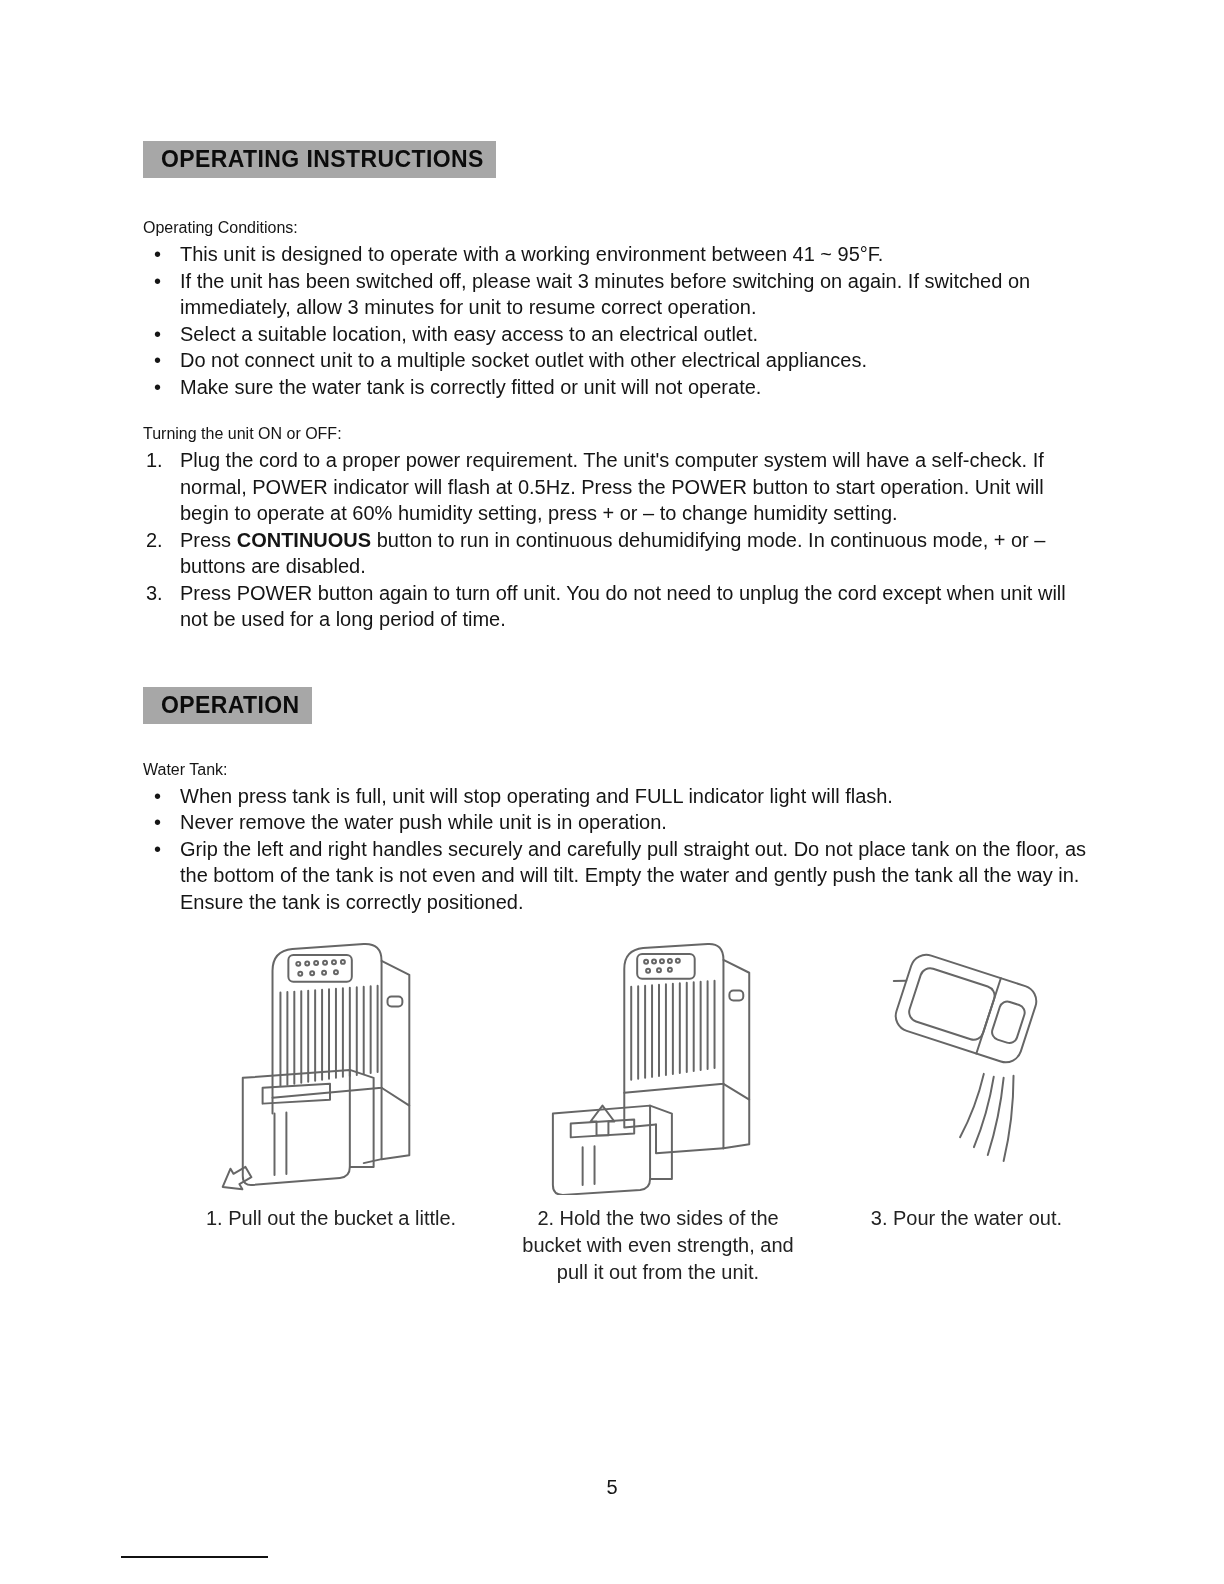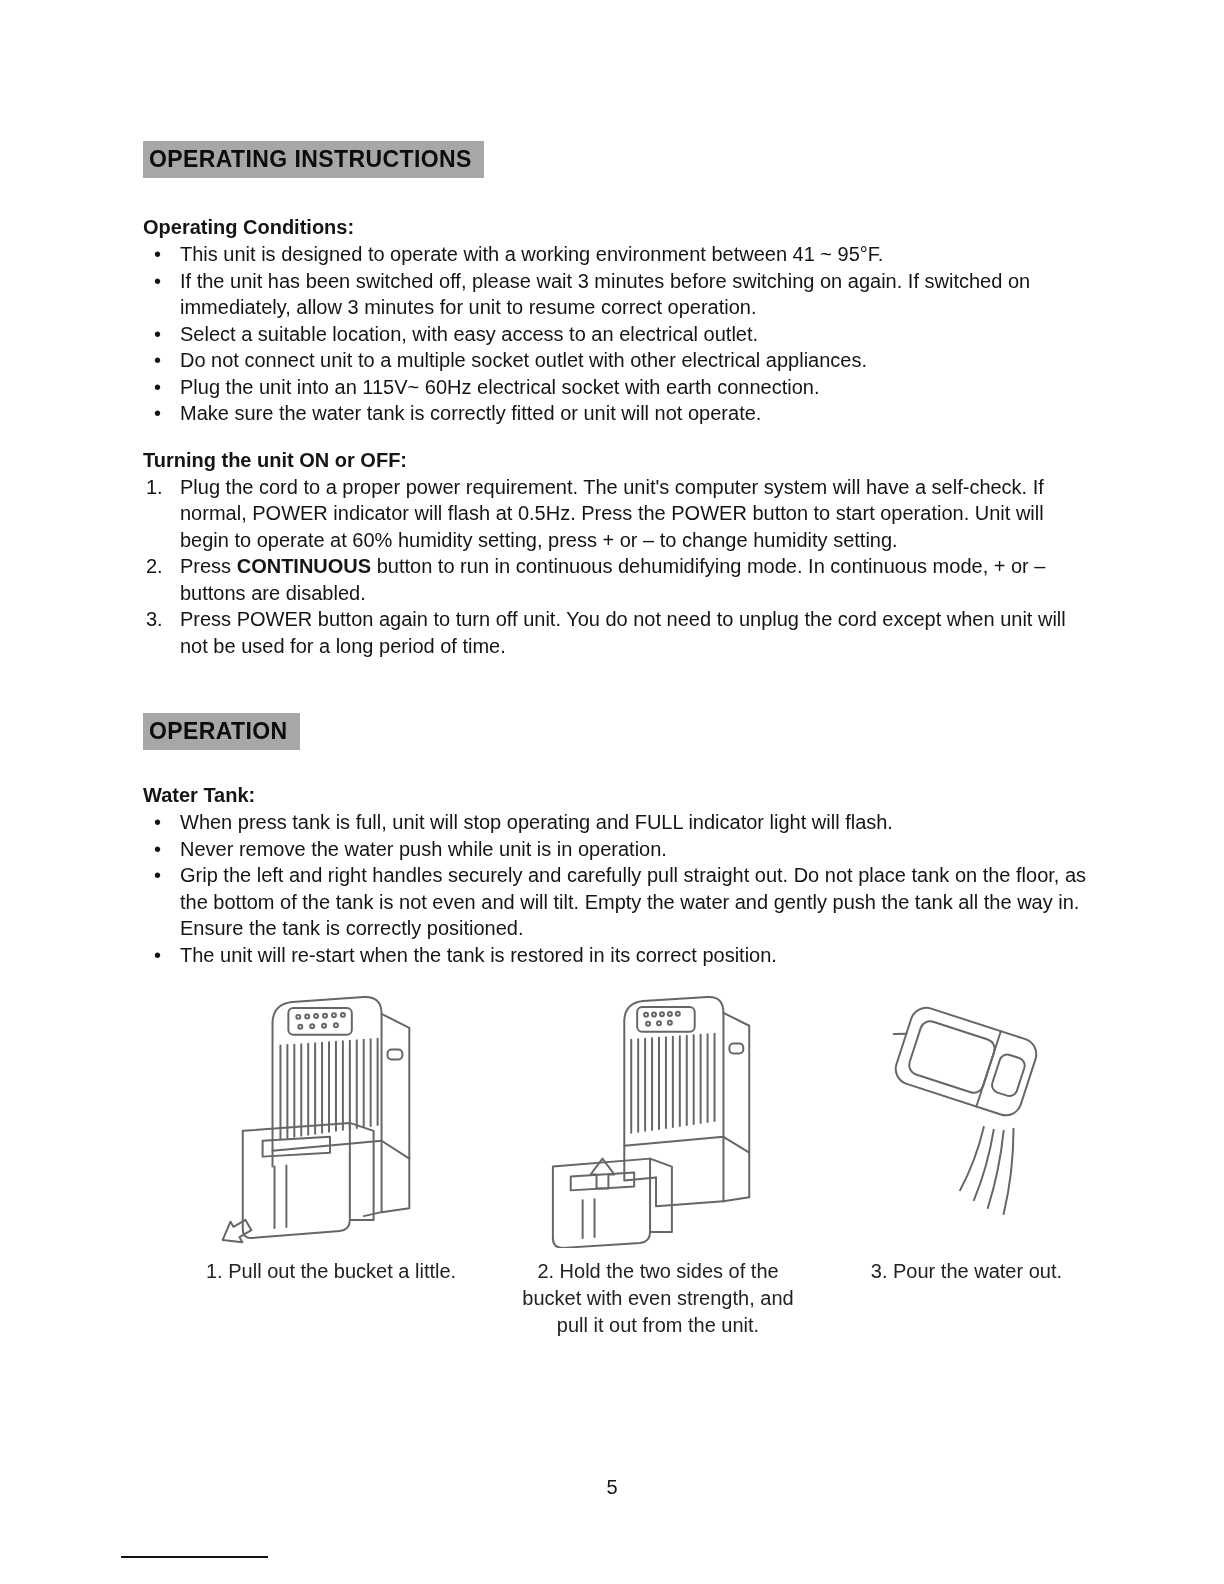--- a/index.html
+++ b/index.html
@@ -9,25 +9,25 @@
     font-family:"Liberation Sans", sans-serif;
     color:var(--text, #151515);
   }
   .page { padding:141px 128px 0 143px; }
 
   .hl-wrap { margin:0 0 36px 0; }
   .hl-heading {
     display:inline-block;
     background:var(--heading-highlight, #a7a7a7);
     color:#0c0c0c; font-weight:bold; font-size:23px; line-height:30px;
-    letter-spacing:0.4px; padding:3px 12px 4px 6px;
+    letter-spacing:0.4px; padding:3px 12px 4px 18px;
   }
   .hl-wrap.second { margin-top:54px; margin-bottom:32px; }
 
-  .sub { font-size:20px; font-weight:bold; line-height:27px; }
+  .sub { font-size:16px; font-weight:normal; line-height:27px; }
 
   ul.bullets { list-style:none; }
   ul.bullets li {
     position:relative; padding-left:37px;
     font-size:20px; line-height:26.5px;
   }
   ul.bullets li::before {
     content:"\2022"; position:absolute; left:11px; top:0;
   }
 
@@ -71,21 +71,20 @@
   <div class="hl-wrap">
     <span class="hl-heading">OPERATING INSTRUCTIONS</span>
   </div>
 
   <div class="sub">Operating Conditions:</div>
   <ul class="bullets">
     <li>This unit is designed to operate with a working environment between 41 ~ 95°F.</li>
     <li>If the unit has been switched off, please wait 3 minutes before switching on again. If switched on immediately, allow 3 minutes for unit to resume correct operation.</li>
     <li>Select a suitable location, with easy access to an electrical outlet.</li>
     <li>Do not connect unit to a multiple socket outlet with other electrical appliances.</li>
-    <li>Plug the unit into an 115V~ 60Hz electrical socket with earth connection.</li>
     <li>Make sure the water tank is correctly fitted or unit will not operate.</li>
   </ul>
 
   <div class="olist">
     <div class="sub">Turning the unit ON or OFF:</div>
     <div class="oitem">
       <span class="num">1.</span>
       <span class="otext">Plug the cord to a proper power requirement. The unit's computer system will have a self-check. If normal, POWER indicator will flash at 0.5Hz. Press the POWER button to start operation. Unit will begin to operate at 60% humidity setting, press + or – to change humidity setting.</span>
     </div>
     <div class="oitem">
@@ -100,21 +99,20 @@
 
   <div class="hl-wrap second">
     <span class="hl-heading">OPERATION</span>
   </div>
 
   <div class="sub">Water Tank:</div>
   <ul class="bullets">
     <li>When press tank is full, unit will stop operating and FULL indicator light will flash.</li>
     <li>Never remove the water push while unit is in operation.</li>
     <li>Grip the left and right handles securely and carefully pull straight out. Do not place tank on the floor, as the bottom of the tank is not even and will tilt. Empty the water and gently push the tank all the way in. Ensure the tank is correctly positioned.</li>
-    <li>The unit will re-start when the tank is restored in its correct position.</li>
   </ul>
 
   <div class="figures">
 
     <figure class="fig fig-1">
       <div class="fig-art">
         <svg viewBox="0 0 230 268" width="228" height="266">
           <g class="ln">
             <path d="M56 42 Q56 22 76 20 L148 15 Q166 14 166 32 L166 160 L56 170 Z"></path>
             <path d="M166 32 L194 46 L194 178 L166 160"></path>

